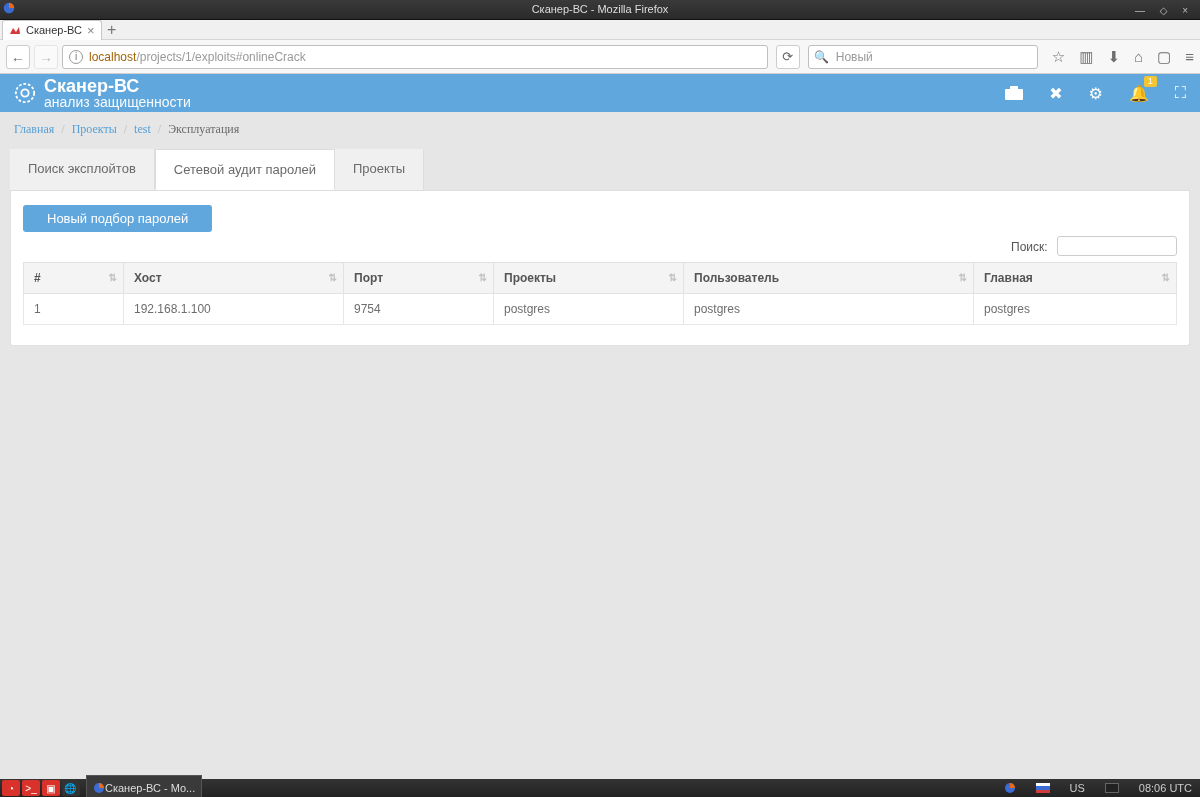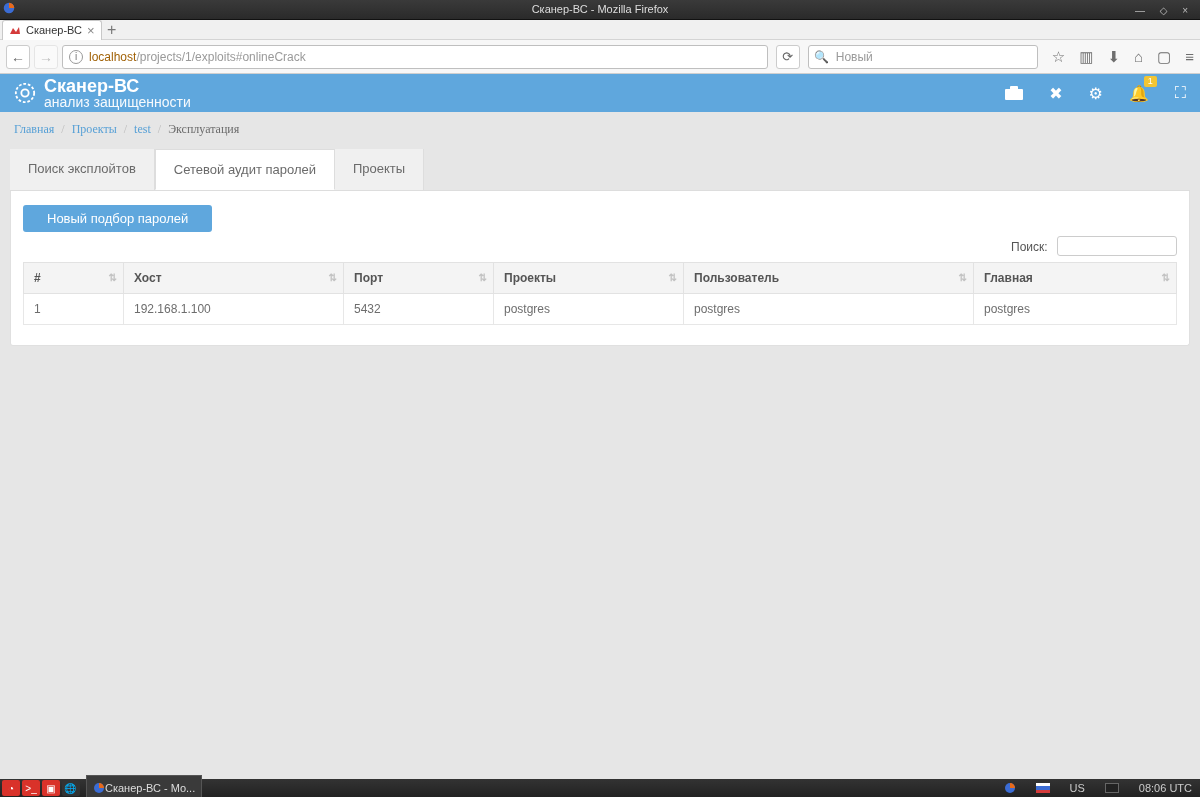--- a/index.html
+++ b/index.html
@@ -184,21 +184,21 @@
           <th style="width:150px"><span>Порт</span><span class="sort-icon">⇅</span></th>
           <th style="width:190px"><span>Проекты</span><span class="sort-icon">⇅</span></th>
           <th style="width:290px"><span>Пользователь</span><span class="sort-icon">⇅</span></th>
           <th><span>Главная</span><span class="sort-icon">⇅</span></th>
         </tr>
       </thead>
       <tbody>
         <tr>
           <td>1</td>
           <td>192.168.1.100</td>
-          <td>5432</td>
+          <td>9754</td>
           <td>postgres</td>
           <td>postgres</td>
           <td>postgres</td>
         </tr>
       </tbody>
     </table>
   </div>
 </div>
 
 <div class="taskbar">

